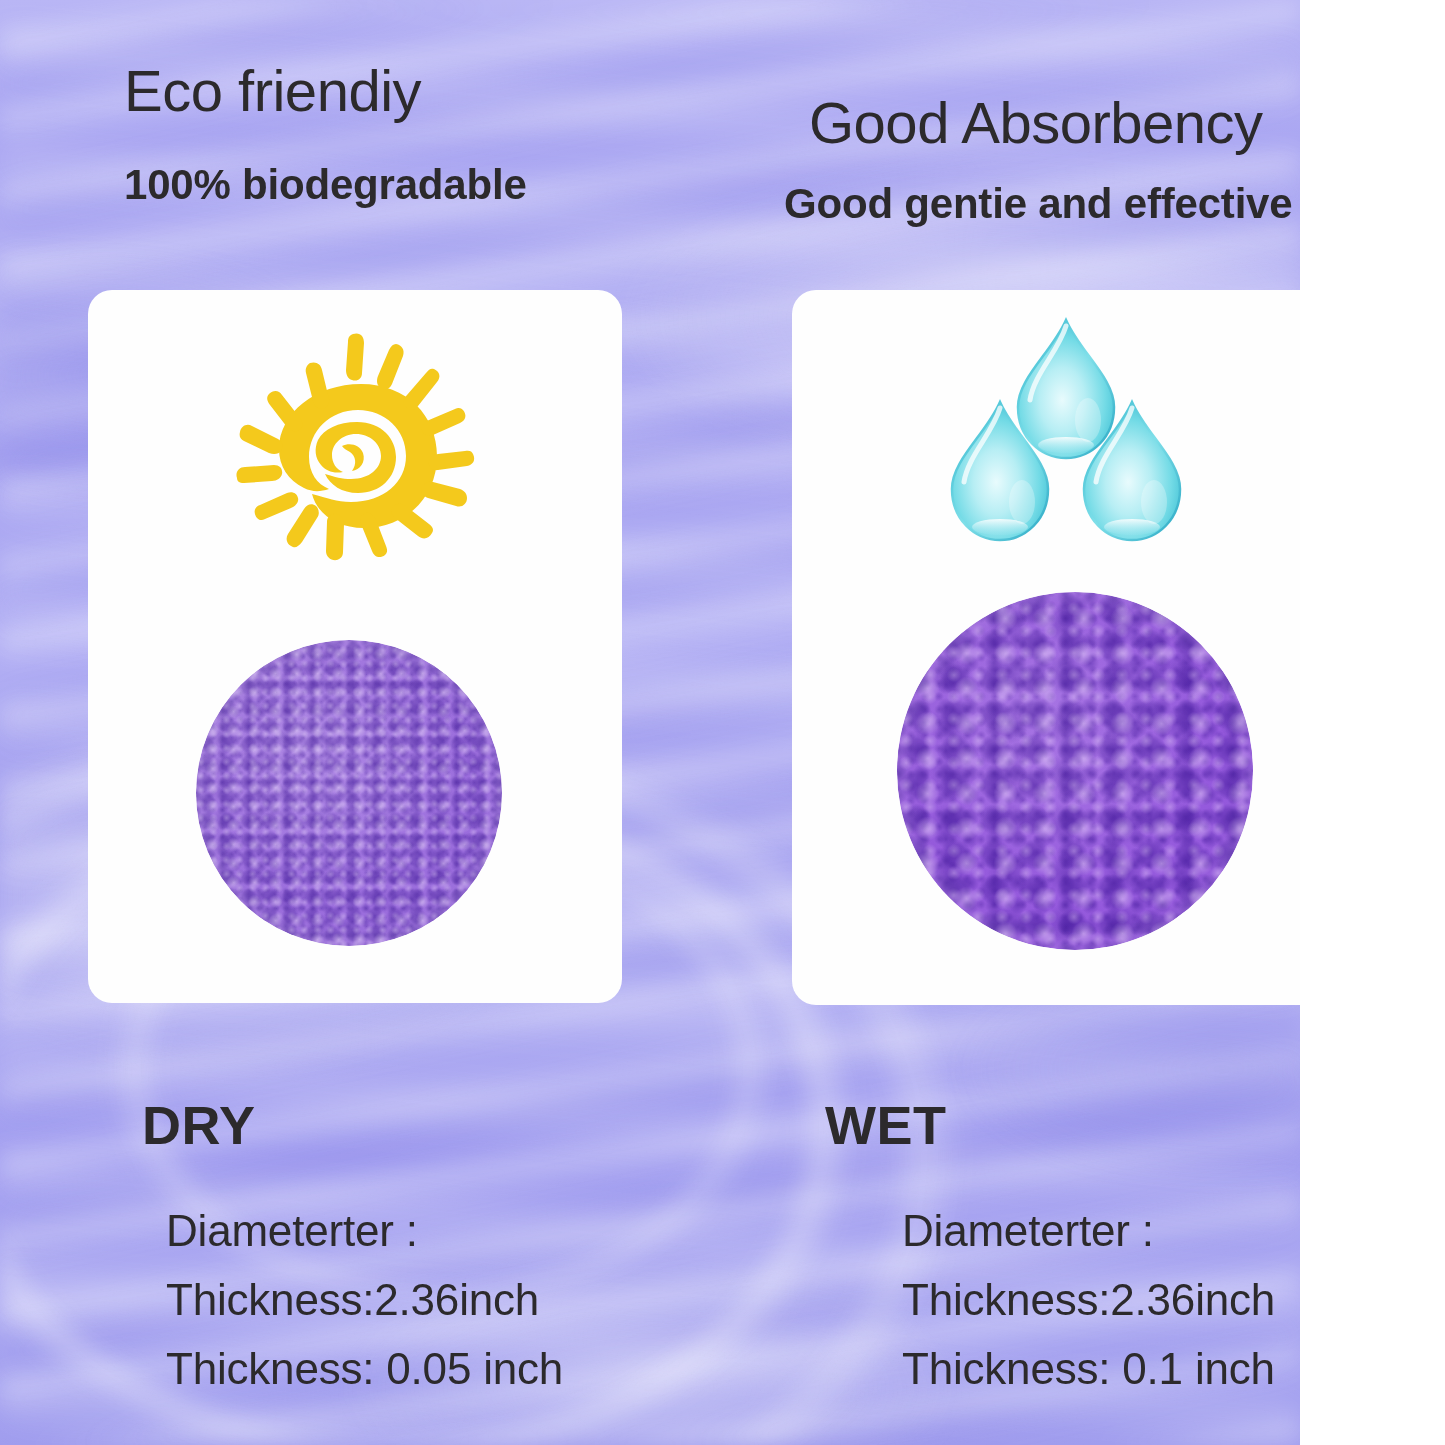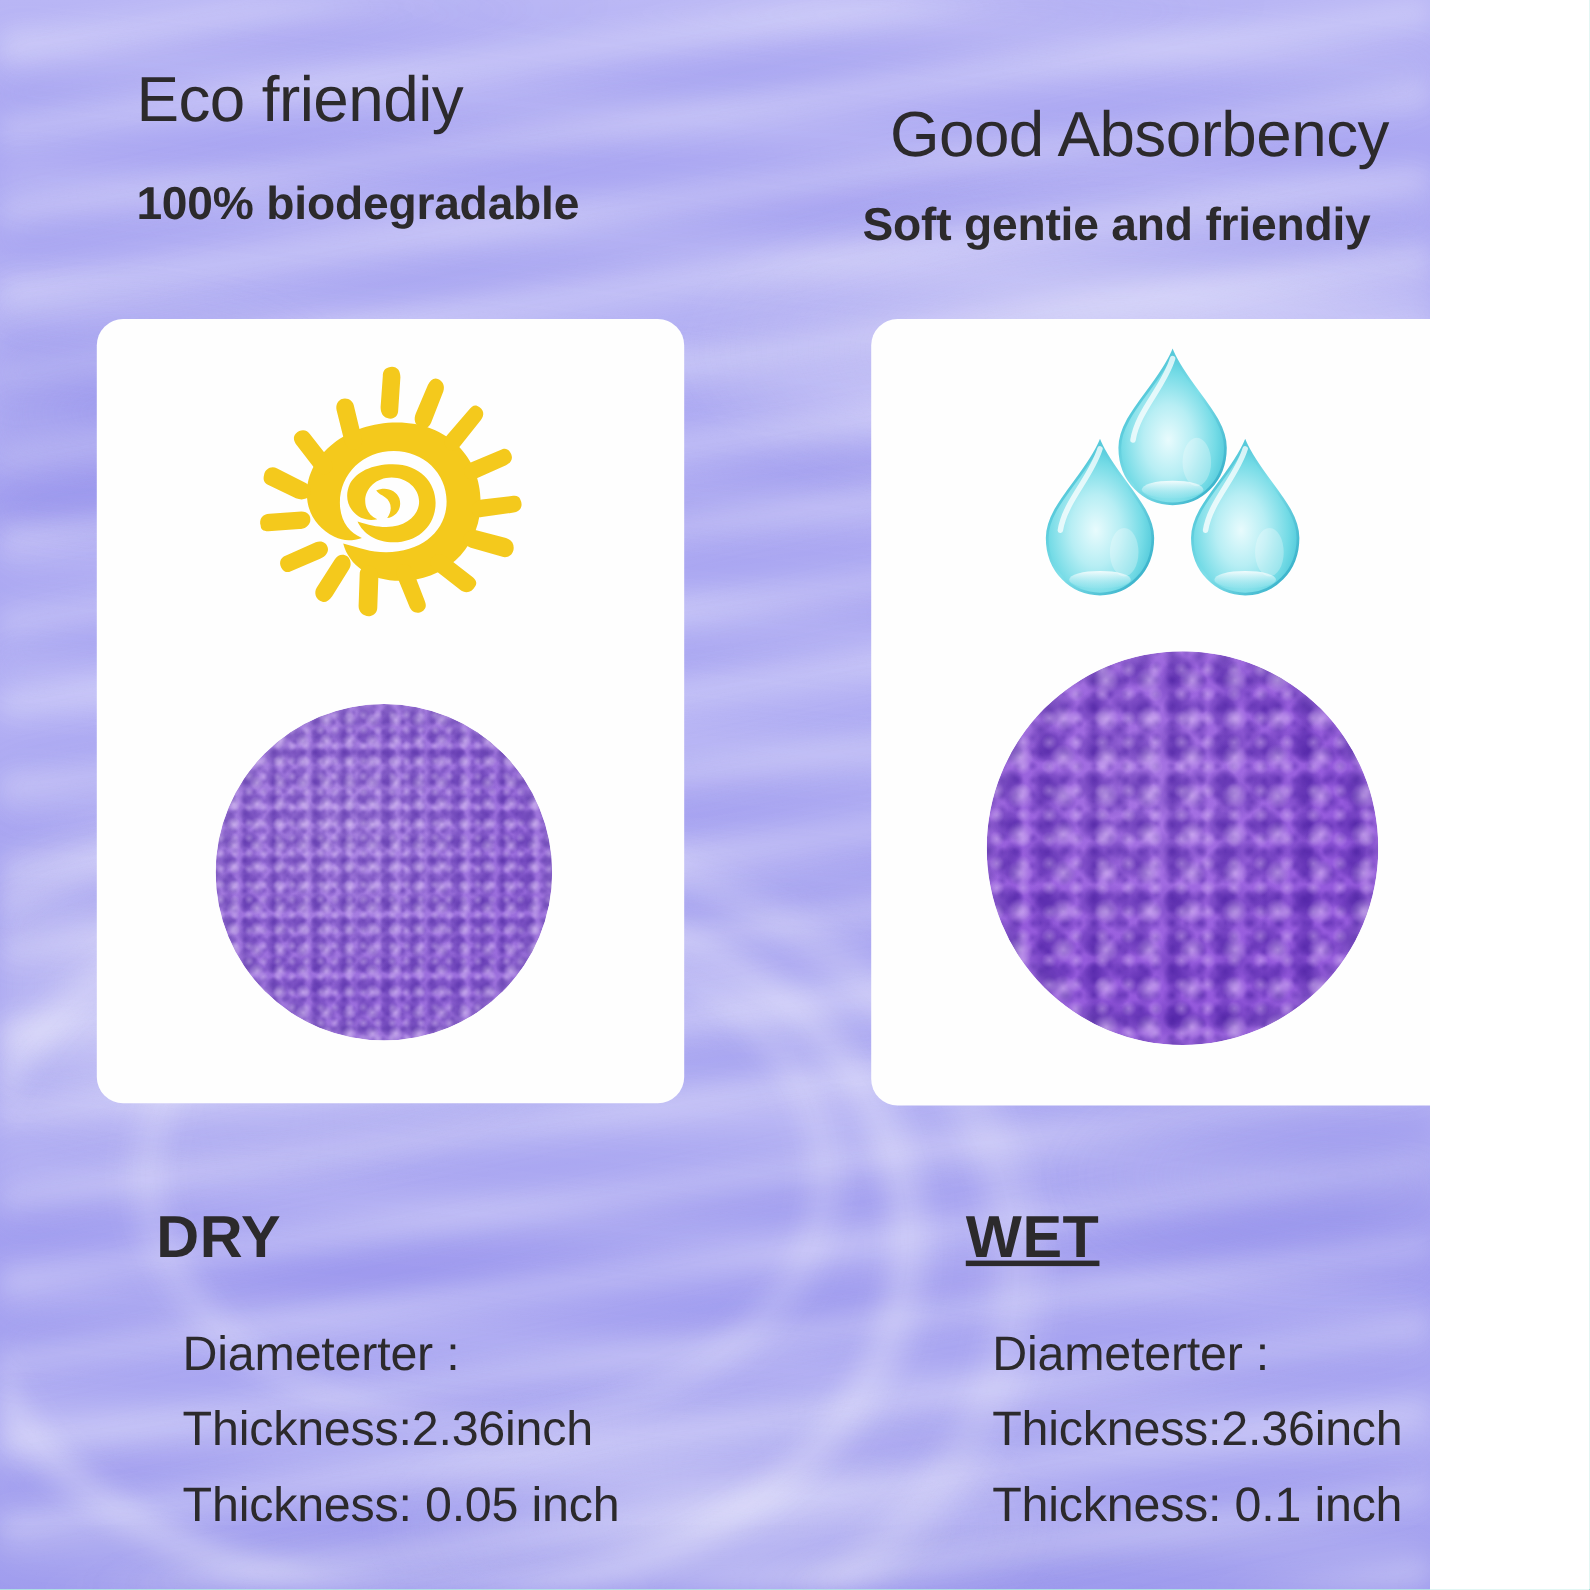--- a/index.html
+++ b/index.html
@@ -6,21 +6,21 @@
     margin: 0;
     padding: 0;
     background: #ffffff;
   }
   #page {
     position: relative;
     width: 1300px;
     height: 1445px;
     overflow: hidden;
     font-family: "Liberation Sans", sans-serif;
-    background: #14b8a6;
+    background: #bef264;
   }
 
   
   .bg-layer {
     position: absolute;
     inset: 0;
     pointer-events: none;
   }
   .bg-base {
     background:
@@ -328,21 +328,21 @@
 
     <div class="spec-line" style="left:142px; top:1278px;">Thickness:2.36inch</div>
 
     <div class="spec-line" style="left:142px; top:1347px;">Thickness: 0.05 inch</div>
   </div>
 
   <div>
 
     <div class="head-title" style="left:784px; top:94px;margin-left:25px;">Good Absorbency</div>
 
-    <div class="head-sub" style="left:784px; top:183px;">Soft gentie and friendiy</div>
+    <div class="head-sub" style="left:784px; top:183px;">Good gentie and effective</div>
 
     <div class="card" style="left:792px; top:290px; width:588px; height:715px;">
     </div>
 
     <div class="drops-wrap" style="left:948px; top:312px; width:236px; height:240px;">
       <svg width="236" height="240" viewBox="0 0 236 240" aria-hidden="true">
         <defs>
           <radialGradient id="dropFill" cx="46%" cy="58%" r="62%">
             <stop offset="0%" stop-color="#e8fbfd"></stop>
             <stop offset="38%" stop-color="#b7eef4"></stop>
@@ -395,21 +395,21 @@
       </svg>
     </div>
 
     <div class="sponge sponge-wet" style="left:897px; top:592px; width:356px; height:358px;">
       <div class="sponge-body"></div>
       <div class="pores"></div>
       <div class="pores-hi"></div>
       <div class="sponge-rim"></div>
     </div>
 
-    <div class="spec-title" style="left:878px; top:1098px;text-decoration:underline;">WET</div>
+    <div class="spec-title" style="left:825px; top:1098px;">WET</div>
 
     <div class="spec-line" style="left:878px; top:1209px;">Diameterter :</div>
 
     <div class="spec-line" style="left:878px; top:1278px;">Thickness:2.36inch</div>
 
     <div class="spec-line" style="left:878px; top:1347px;">Thickness: 0.1 inch</div>
   </div>
 
 </div>
 

